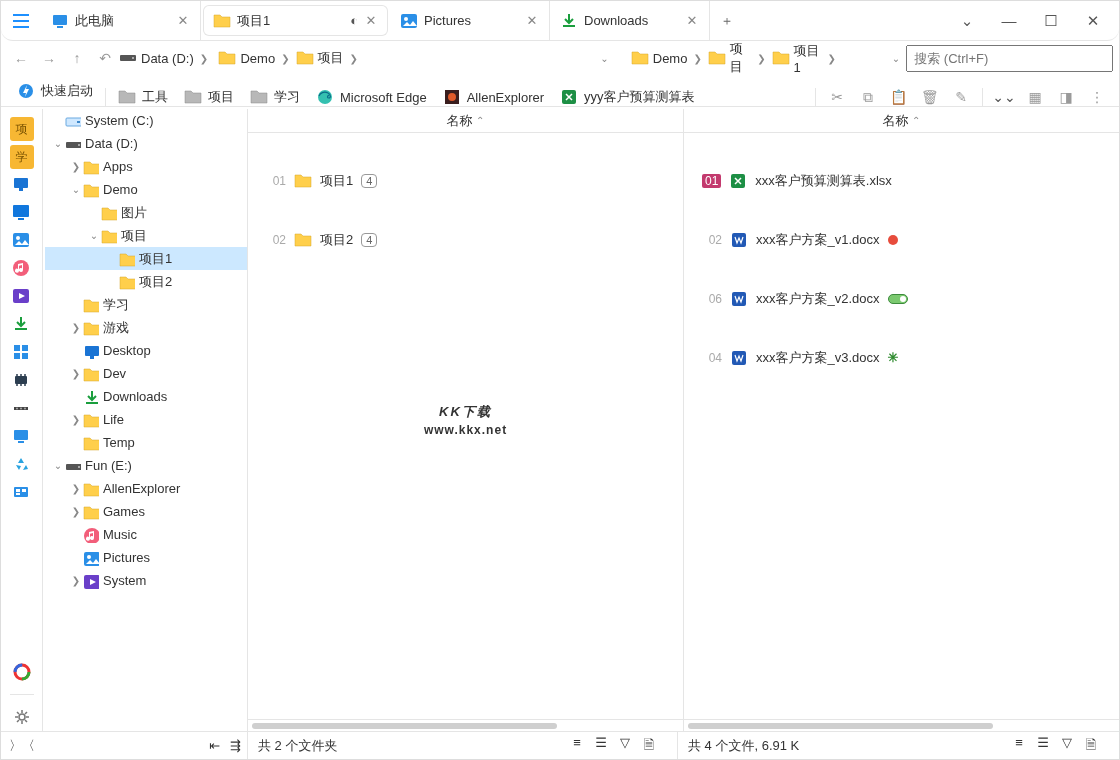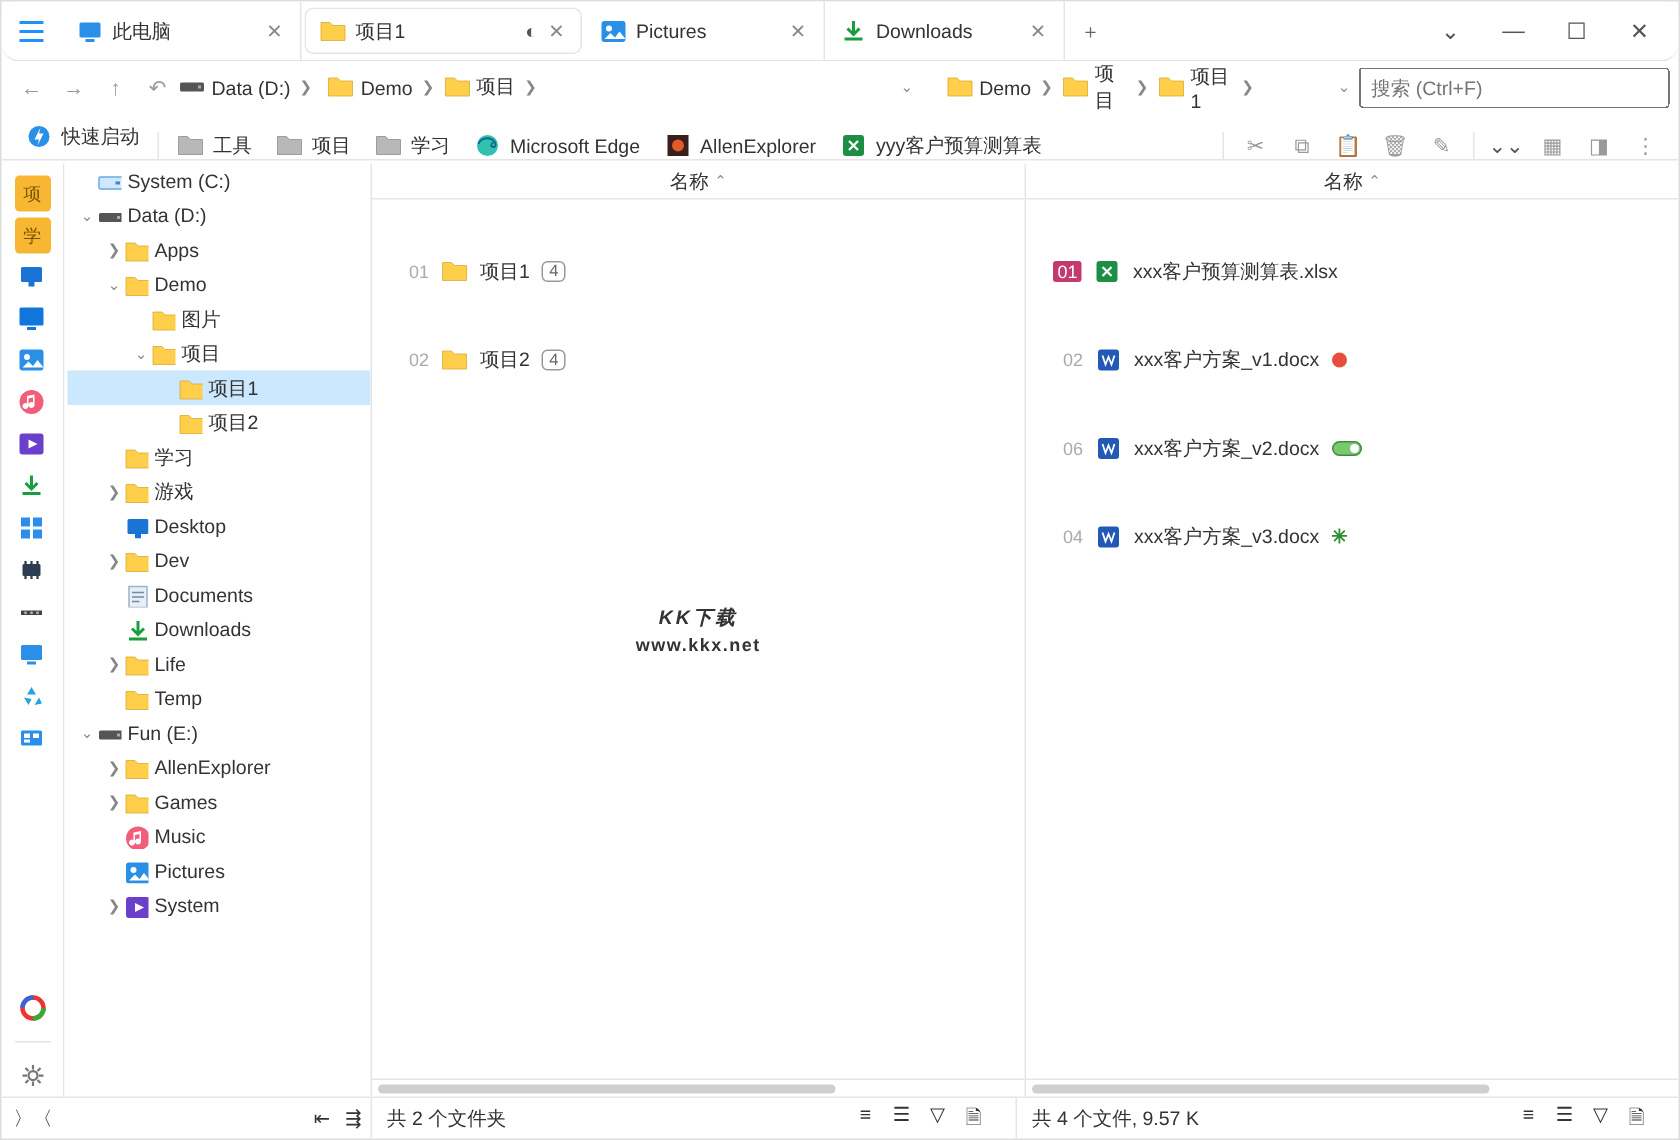--- a/index.html
+++ b/index.html
@@ -583,30 +583,20 @@
               <use href="#i-folder"></use>
             </svg>
           </span>
     <span class="lbl">Dev</span>
   </div>
         <div class="trow">
     <span class="indent" style="width:24px"></span>
     <span class="chev"></span>
     <span class="icn">
             <svg width="16" height="16">
-              <use href="#i-doc"></use>
-            </svg>
-          </span>
-    <span class="lbl">Documents</span>
-  </div>
-        <div class="trow">
-    <span class="indent" style="width:24px"></span>
-    <span class="chev"></span>
-    <span class="icn">
-            <svg width="16" height="16">
               <use href="#i-downloads"></use>
             </svg>
           </span>
     <span class="lbl">Downloads</span>
   </div>
         <div class="trow">
     <span class="indent" style="width:24px"></span>
     <span class="chev">❯</span>
     <span class="icn">
             <svg width="16" height="16">
@@ -776,21 +766,21 @@
   <div class="cell" style="width:430px;padding:0 10px;border-right:1px solid var(--border)">
     <span>共 2 个文件夹</span>
     <div class="viewbtns">
       <span class="vb">≡</span>
       <span class="vb">☰</span>
       <span class="vb">▽</span>
       <span class="vb">🗎</span>
     </div>
   </div>
   <div class="cell" style="flex:1;padding:0 10px">
-    <span>共 4 个文件, 9.57 K</span>
+    <span>共 4 个文件, 6.91 K</span>
     <div class="viewbtns">
       <span class="vb">≡</span>
       <span class="vb">☰</span>
       <span class="vb">▽</span>
       <span class="vb">🗎</span>
     </div>
   </div>
 </div>
 
 </body></html>

